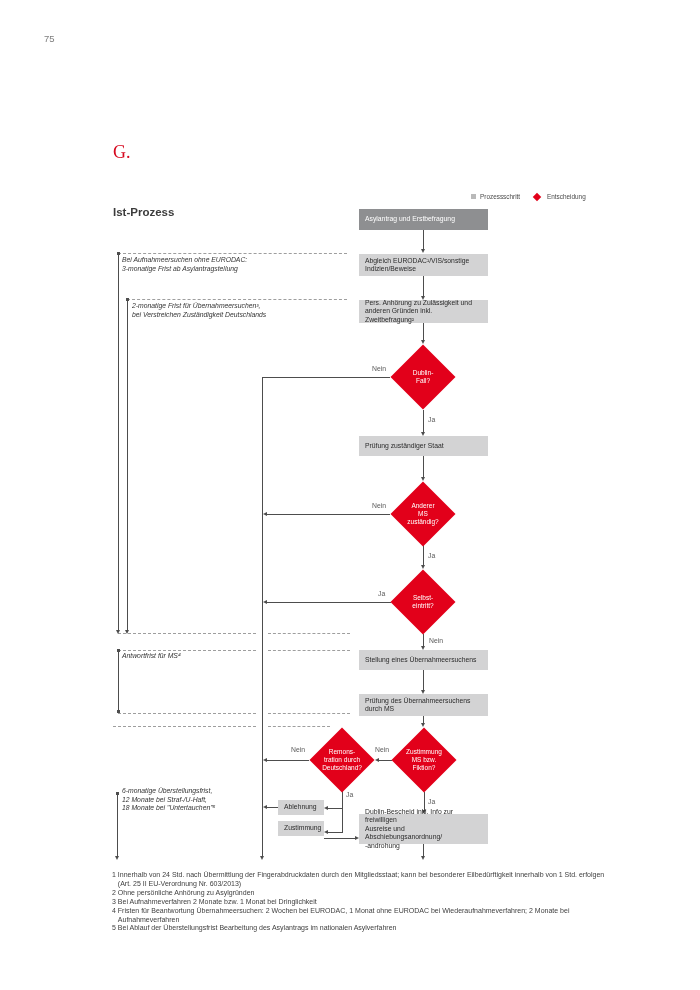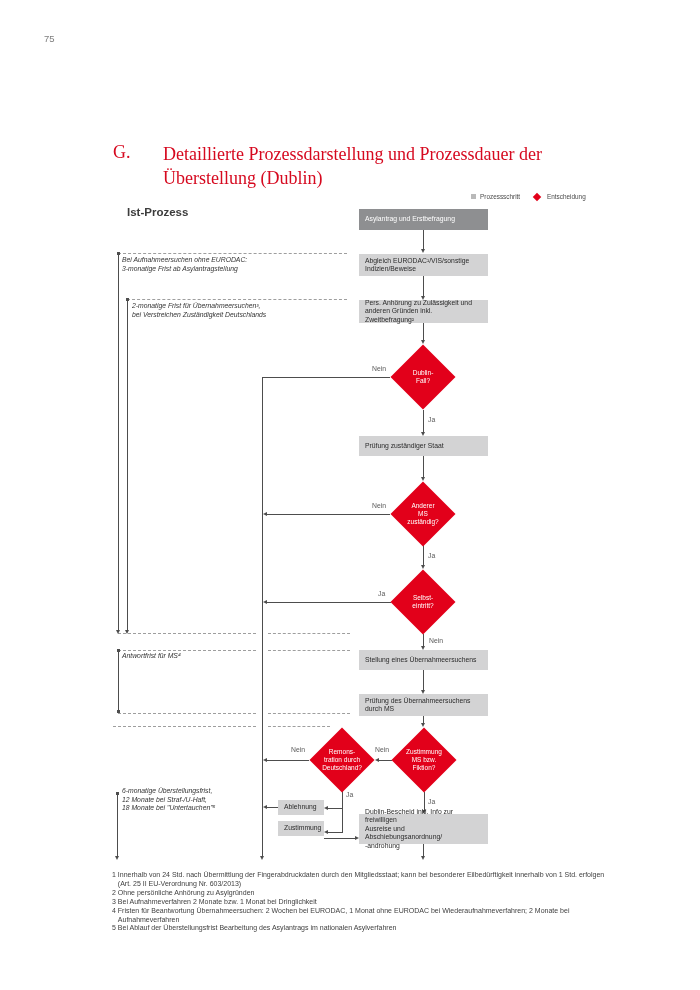--- a/index.html
+++ b/index.html
@@ -2,21 +2,21 @@
 <html><head>
 <meta charset="utf-8">
 <style>
   html,body{margin:0;padding:0;background:#ffffff;}
   body{width:700px;height:990px;position:relative;font-family:"Liberation Sans",sans-serif;overflow:hidden;}
   .canvas{position:absolute;left:0;top:0;width:700px;height:990px;}
   
   .pagenum{position:absolute;left:44px;top:33px;font-size:9.5px;color:#7d7d7d;}
   .h-index{position:absolute;left:113px;top:142px;font-family:"Liberation Serif",serif;font-size:18px;color:#d6091f;}
   .h-title{position:absolute;left:163px;top:142px;width:470px;font-family:"Liberation Serif",serif;font-size:18px;line-height:24px;color:#d6091f;white-space:pre-line;}
-  .sect{position:absolute;left:127px;top:206px;font-size:11.5px;font-weight:bold;color:#3c3c3c;}
+  .sect{position:absolute;left:113px;top:206px;font-size:11.5px;font-weight:bold;color:#3c3c3c;}
   .leg-txt{position:absolute;font-size:6.4px;color:#4a4a4a;}
   .leg-sq{position:absolute;left:471px;top:194px;width:5px;height:5px;background:#b9b9b9;}
   .leg-di{position:absolute;left:534px;top:194px;width:6px;height:6px;background:#e2001a;transform:rotate(45deg);}
   
   .box{position:absolute;background:#d3d3d4;color:#2b2b2b;font-size:6.8px;line-height:8.4px;padding:0 6px;display:flex;flex-direction:column;justify-content:center;white-space:pre-line;box-sizing:border-box;}
   .box.dark{background:#8e8f91;color:#ffffff;}
   
   .diamond{position:absolute;width:66px;height:66px;}
   .diamond .shape{position:absolute;left:10px;top:10px;width:46px;height:46px;background:#e2001a;transform:rotate(45deg);}
   .diamond .dtext{position:absolute;left:0;top:0;right:0;bottom:0;display:flex;align-items:center;justify-content:center;text-align:center;color:#ffffff;font-size:6.5px;line-height:8px;white-space:pre-line;}
@@ -32,22 +32,20 @@
   .ann{position:absolute;font-style:italic;font-size:6.8px;line-height:8.6px;color:#333333;white-space:pre-line;}
   .foot{position:absolute;left:112px;top:871px;width:566px;font-size:7px;line-height:8.9px;color:#3e3e3e;white-space:pre-line;}
 </style>
 </head>
 <body>
 
 <div class="canvas">
 
   <div class="pagenum">75</div>
   <div class="h-index">G.</div>
-  <div class="h-title">Detaillierte Prozessdarstellung und Prozessdauer der
-Überstellung (Dublin)</div>
 
   <span class="leg-sq"></span>
   <div class="leg-txt" style="left:480px;top:193px;">Prozessschritt</div>
   <span class="leg-di"></span>
   <div class="leg-txt" style="left:547px;top:193px;">Entscheidung</div>
 
   <div class="sect">Ist-Prozess</div>
 
   <div class="dl" style="left:118px;top:253px;width:229px;"></div>
   <div class="dl" style="left:127px;top:299px;width:220px;"></div>

